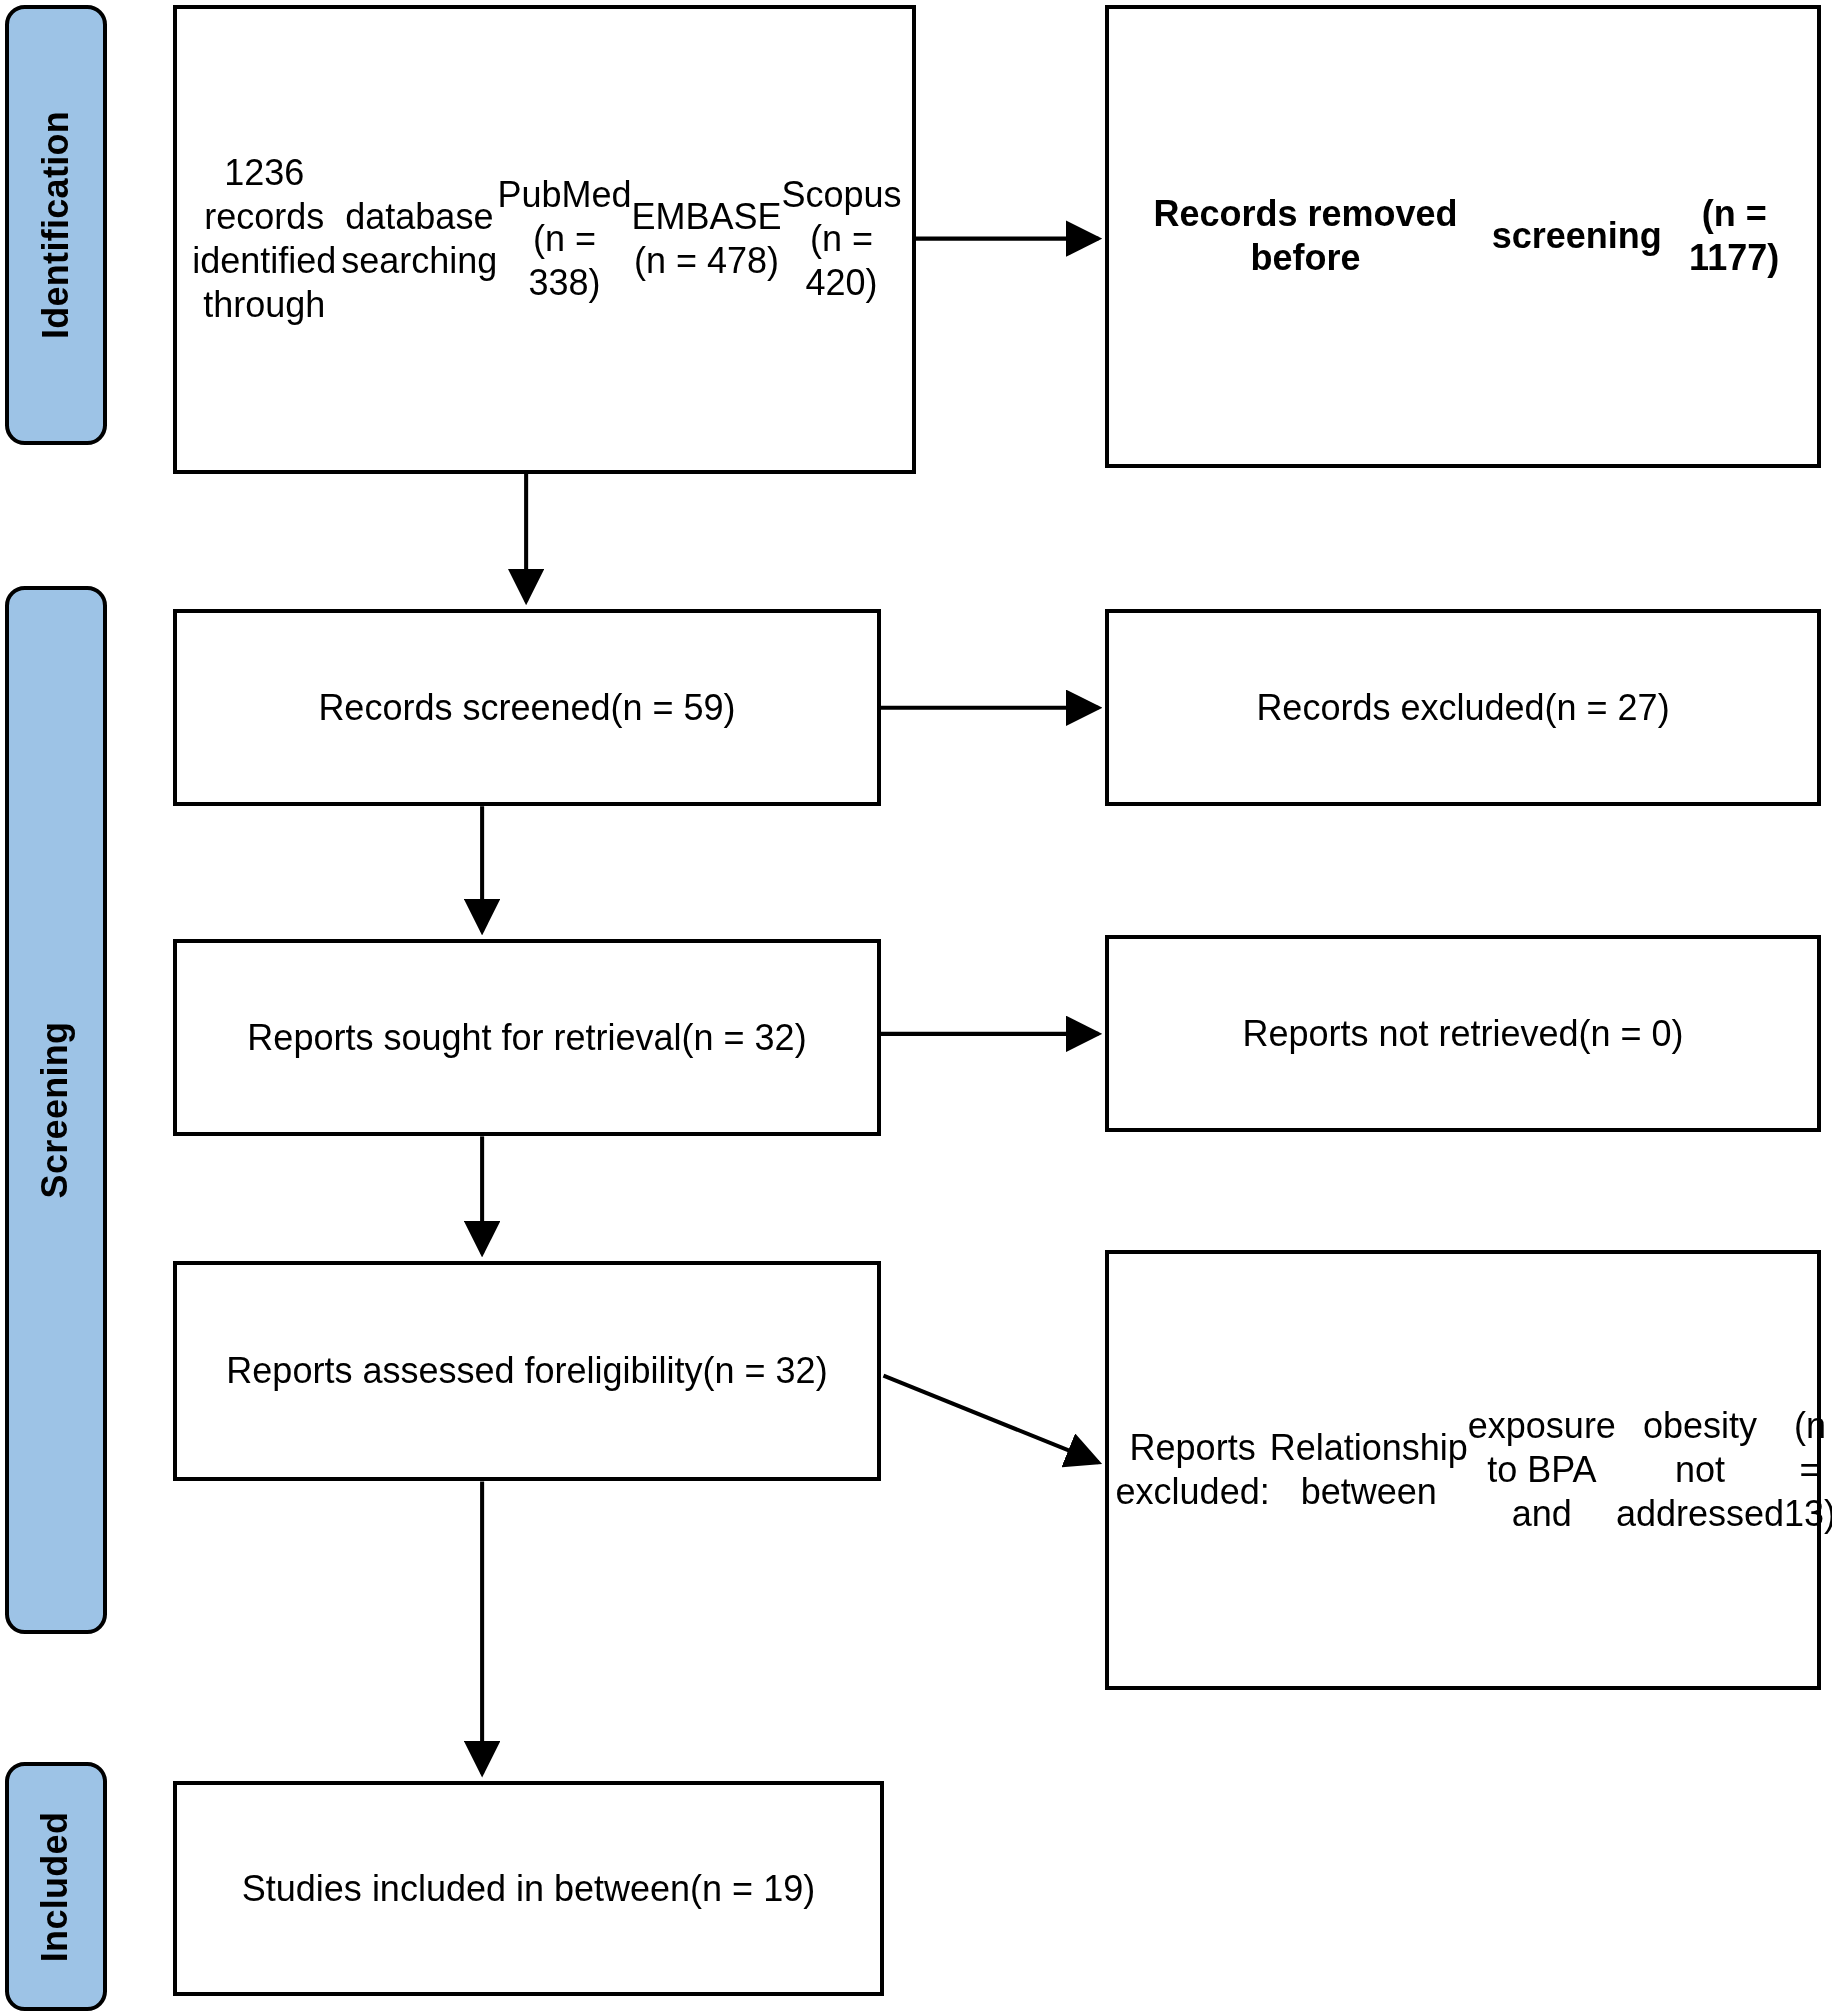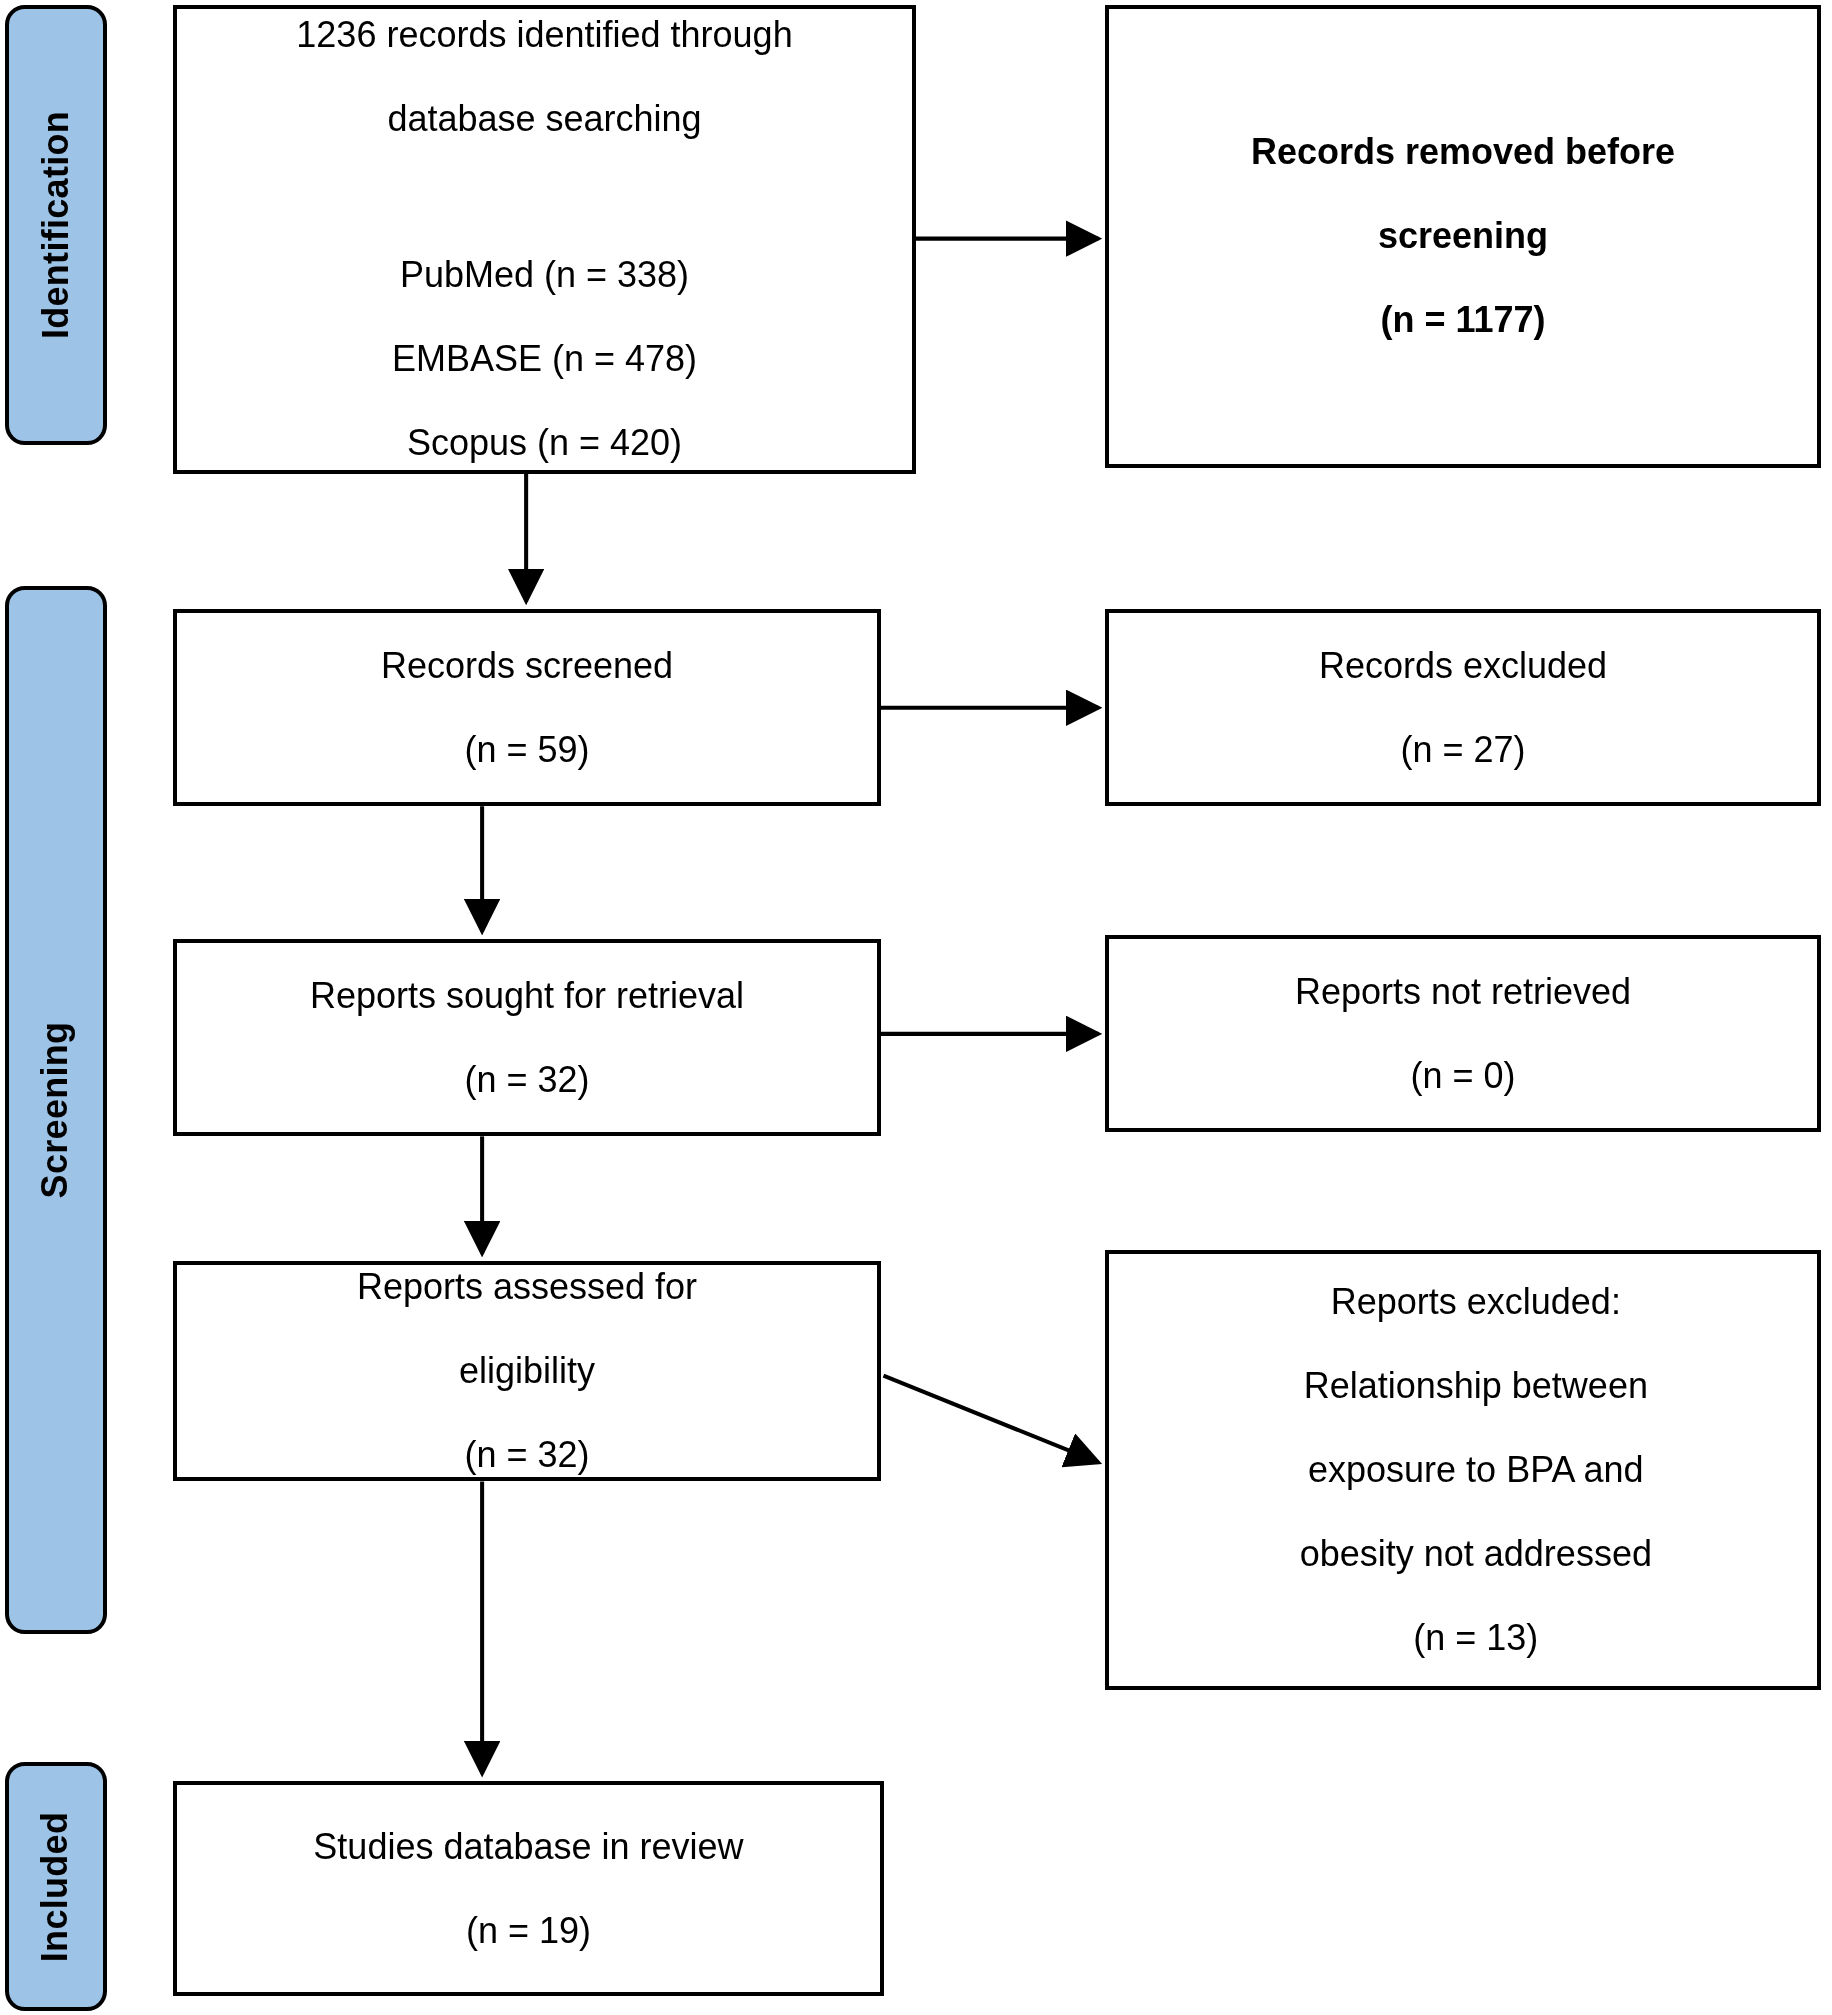--- a/index.html
+++ b/index.html
@@ -37,29 +37,28 @@
     line-height: 1;
   }
 
   
   .flow-box {
     position: absolute;
     background: #ffffff;
     border: 4.6px solid #000000;
     box-sizing: border-box;
     display: flex;
-    flex-direction: column;
+    flex-direction: row;
     align-items: center;
     justify-content: center;
     text-align: center;
     color: #000000;
     font-size: 36px;
     line-height: 1.22;
     padding: 4.6px 10.4px;
-    gap: 40px;
   }
   .flow-box .line { display: block; white-space: pre-wrap; }
   .flow-box .gap { display: block; height: 36px; }
 
   
   .conn {
     position: absolute;
   }
   .conn svg { display: block; overflow: visible; }
 </style>
@@ -123,21 +122,21 @@
 
   <div class="flow-box" style="left:1105px; top:1250px; width:716px; height:440px;padding-left:36px;">
     <span class="line">Reports excluded:</span>
     <span class="line">Relationship between</span>
     <span class="line">exposure to BPA and</span>
     <span class="line">obesity not addressed</span>
     <span class="line">(n = 13)</span>
   </div>
 
   <div class="flow-box" style="left:173px; top:1781px; width:711px; height:215px;">
-    <span class="line">Studies database in review</span>
+    <span class="line">Studies included in between</span>
     <span class="line">(n = 19)</span>
   </div>
 
   <div class="conn" style="left:0; top:0; width:1833px; height:2015px;">
     <svg width="1833" height="2015" viewBox="0 0 3164 3479" xmlns="http://www.w3.org/2000/svg">
       <defs>
         <marker id="ah" markerWidth="9" markerHeight="9" refX="8" refY="4.5" orient="auto" markerUnits="strokeWidth">
           <path d="M0,0 L9,4.5 L0,9 z" fill="#000000"></path>
         </marker>
       </defs>

